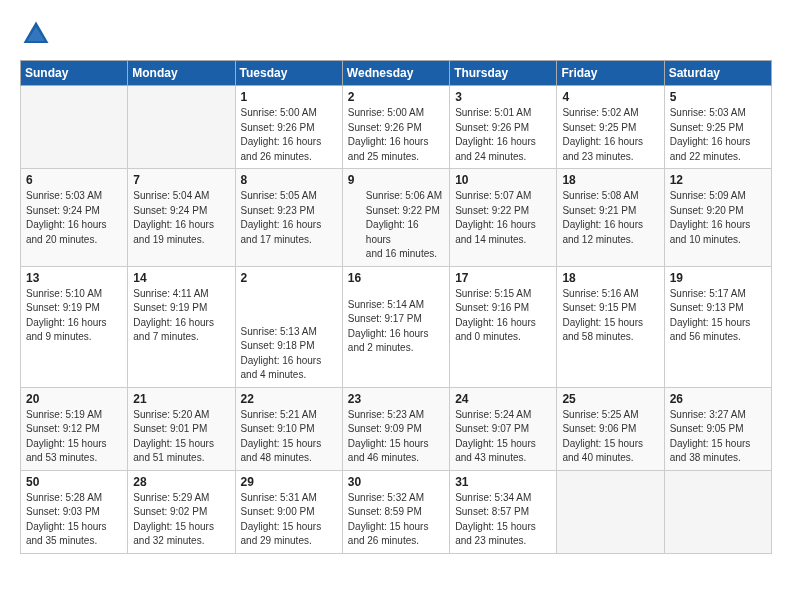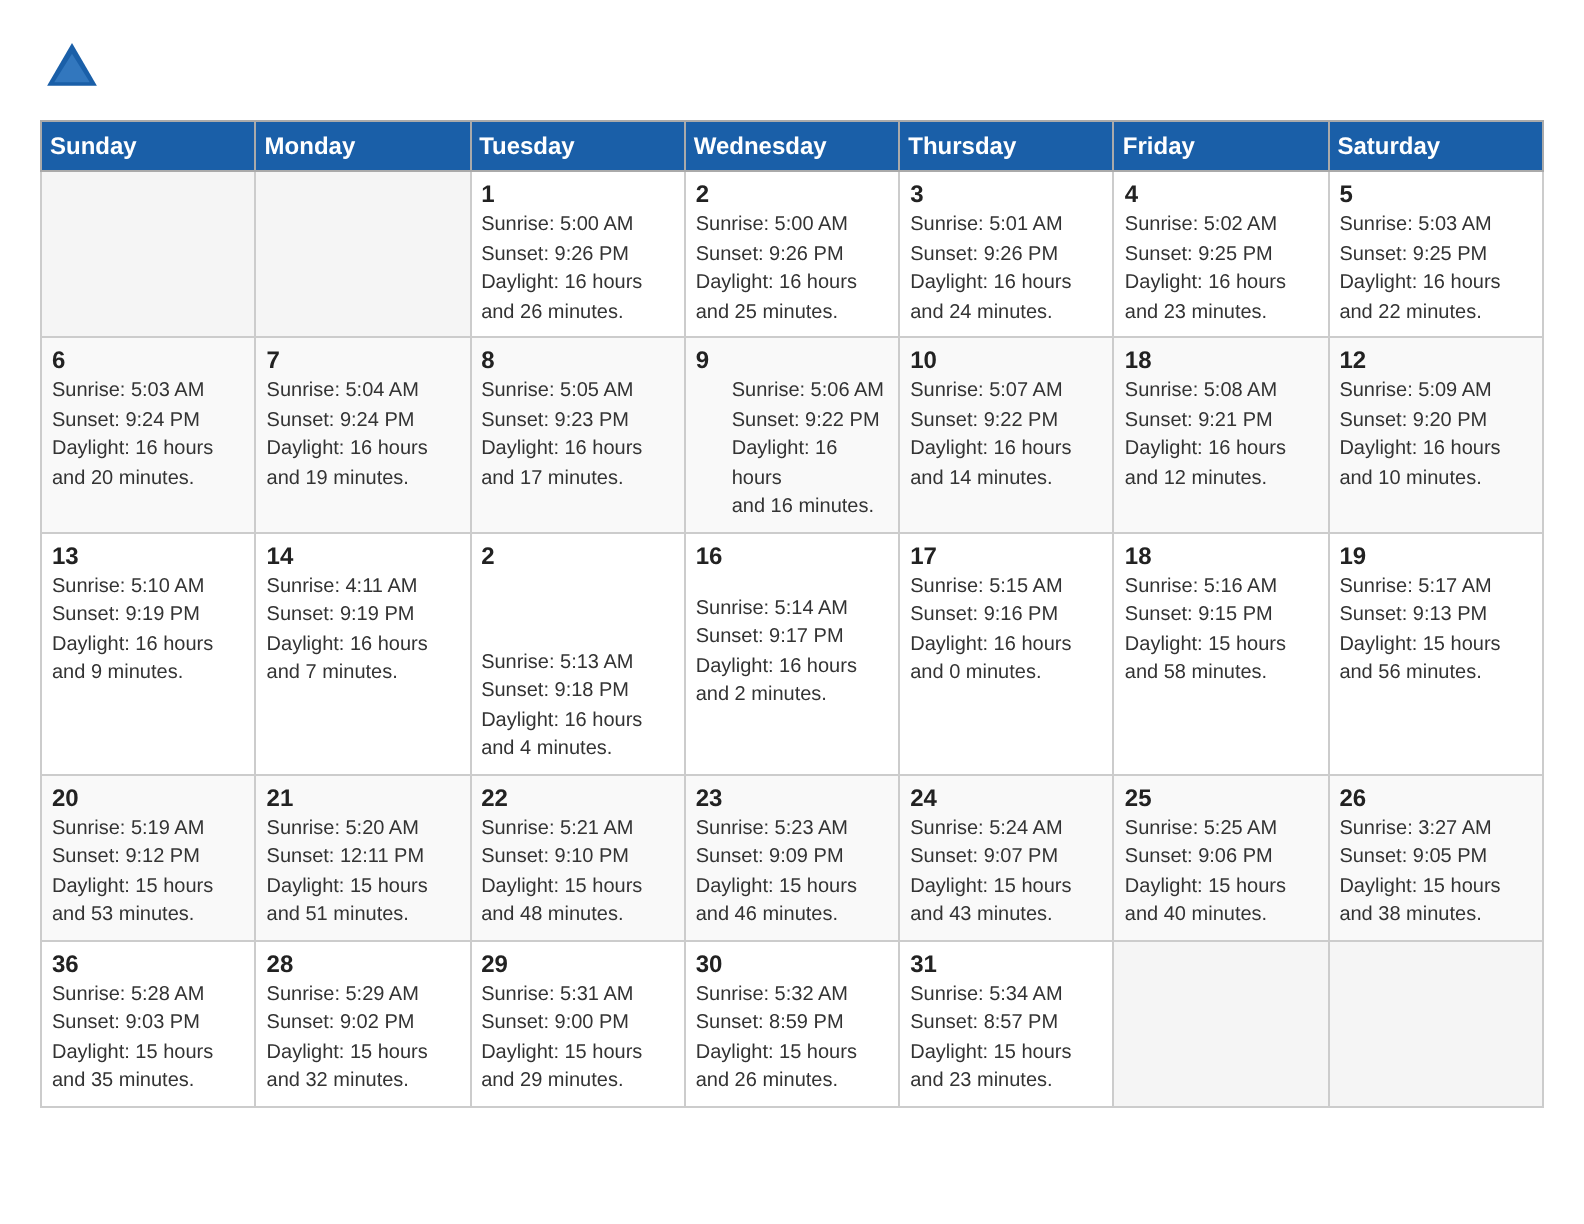--- a/index.html
+++ b/index.html
@@ -275,21 +275,21 @@
           <td>
             <span class="day-num">20</span>
             <div class="day-info" style="white-space: pre-line;">Sunrise: 5:19 AM
 Sunset: 9:12 PM
 Daylight: 15 hours
 and 53 minutes.</div>
           </td>
           <td>
             <span class="day-num">21</span>
             <div class="day-info" style="white-space: pre-line;">Sunrise: 5:20 AM
-Sunset: 12:11 PM
+Sunset: 9:01 PM
 Daylight: 15 hours
 and 51 minutes.</div>
           </td>
           <td>
             <span class="day-num">22</span>
             <div class="day-info" style="white-space: pre-line;">Sunrise: 5:21 AM
 Sunset: 9:10 PM
 Daylight: 15 hours
 and 48 minutes.</div>
           </td>
@@ -317,21 +317,21 @@
           <td>
             <span class="day-num">26</span>
             <div class="day-info" style="white-space: pre-line;">Sunrise: 3:27 AM
 Sunset: 9:05 PM
 Daylight: 15 hours
 and 38 minutes.</div>
           </td>
         </tr>
         <tr>
           <td>
-            <span class="day-num">36</span>
+            <span class="day-num">50</span>
             <div class="day-info" style="white-space: pre-line;">Sunrise: 5:28 AM
 Sunset: 9:03 PM
 Daylight: 15 hours
 and 35 minutes.</div>
           </td>
           <td>
             <span class="day-num">28</span>
             <div class="day-info" style="white-space: pre-line;">Sunrise: 5:29 AM
 Sunset: 9:02 PM
 Daylight: 15 hours

